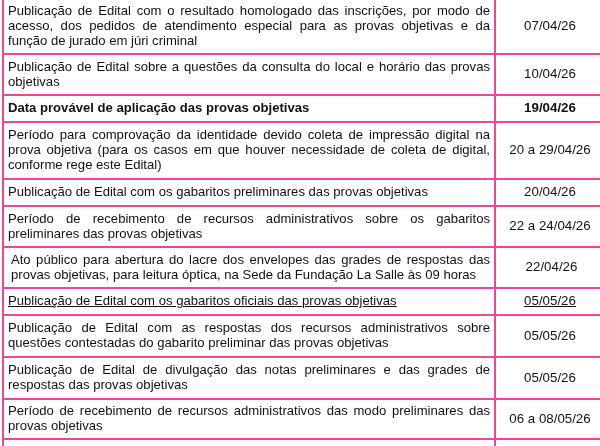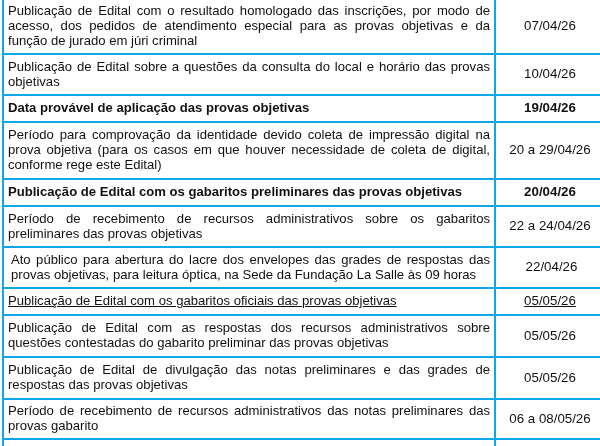--- a/index.html
+++ b/index.html
@@ -19,42 +19,42 @@
       top: -2px;
       width: 595px;
       border-collapse: collapse;
       table-layout: fixed;
       font-family: "Liberation Sans", sans-serif;
       font-size: 13.1px;
       color: #111111;
       line-height: 14.8px;
     }
     .schedule td {
-      border: 2px solid #0ea5e9;
+      border: 2px solid #ec4899;
       padding: 2px 4px 2px 4px;
       vertical-align: middle;
     }
     .schedule td.desc {
       width: 482px;
       text-align: justify;
       text-align-last: left;
     }
     .schedule td.date {
       width: 100px;
       text-align: center;
       font-size: 13.3px;
     }
     .schedule tr.bold td {
       font-weight: bold;
     }
     .schedule tr.r0 td { height: 49px; }
     .schedule tr.r1 td { height: 35px; }
     .schedule tr.r2 td { height: 21px; }
     .schedule tr.r3 td { height: 51px; margin-left: 20px; }
-    .schedule tr.r4 td { height: 21px; font-weight: bold; }
+    .schedule tr.r4 td { height: 21px; }
     .schedule tr.r5 td { height: 35px; }
     .schedule tr.r6 td { height: 35px; padding-left: 7px; }
     .schedule tr.r7 td { height: 21px; text-decoration: underline; }
     .schedule tr.r8 td { height: 36px; border-radius: 21px; }
     .schedule tr.r9 td { height: 36px; }
     .schedule tr.r10 td { height: 34px; }
     .schedule tr.r11 td { height: 20px; }
   </style>
 </head>
 <body>
@@ -95,21 +95,21 @@
     </tr>
     <tr class="r8">
       <td class="desc">Publicação de Edital com as respostas dos recursos administrativos sobre questões contestadas do gabarito preliminar das provas objetivas</td>
       <td class="date">05/05/26</td>
     </tr>
     <tr class="r9">
       <td class="desc">Publicação de Edital de divulgação das notas preliminares e das grades de respostas das provas objetivas</td>
       <td class="date">05/05/26</td>
     </tr>
     <tr class="r10">
-      <td class="desc">Período de recebimento de recursos administrativos das notas preliminares das provas gabarito</td>
+      <td class="desc">Período de recebimento de recursos administrativos das modo preliminares das provas objetivas</td>
       <td class="date">06 a 08/05/26</td>
     </tr>
     <tr class="r11">
       <td class="desc">Publicação de Edital de divulgação das notas homologadas das provas objetivas</td>
       <td class="date">12/05/26</td>
     </tr>
   </tbody>
 </table>
 
 </body></html>

